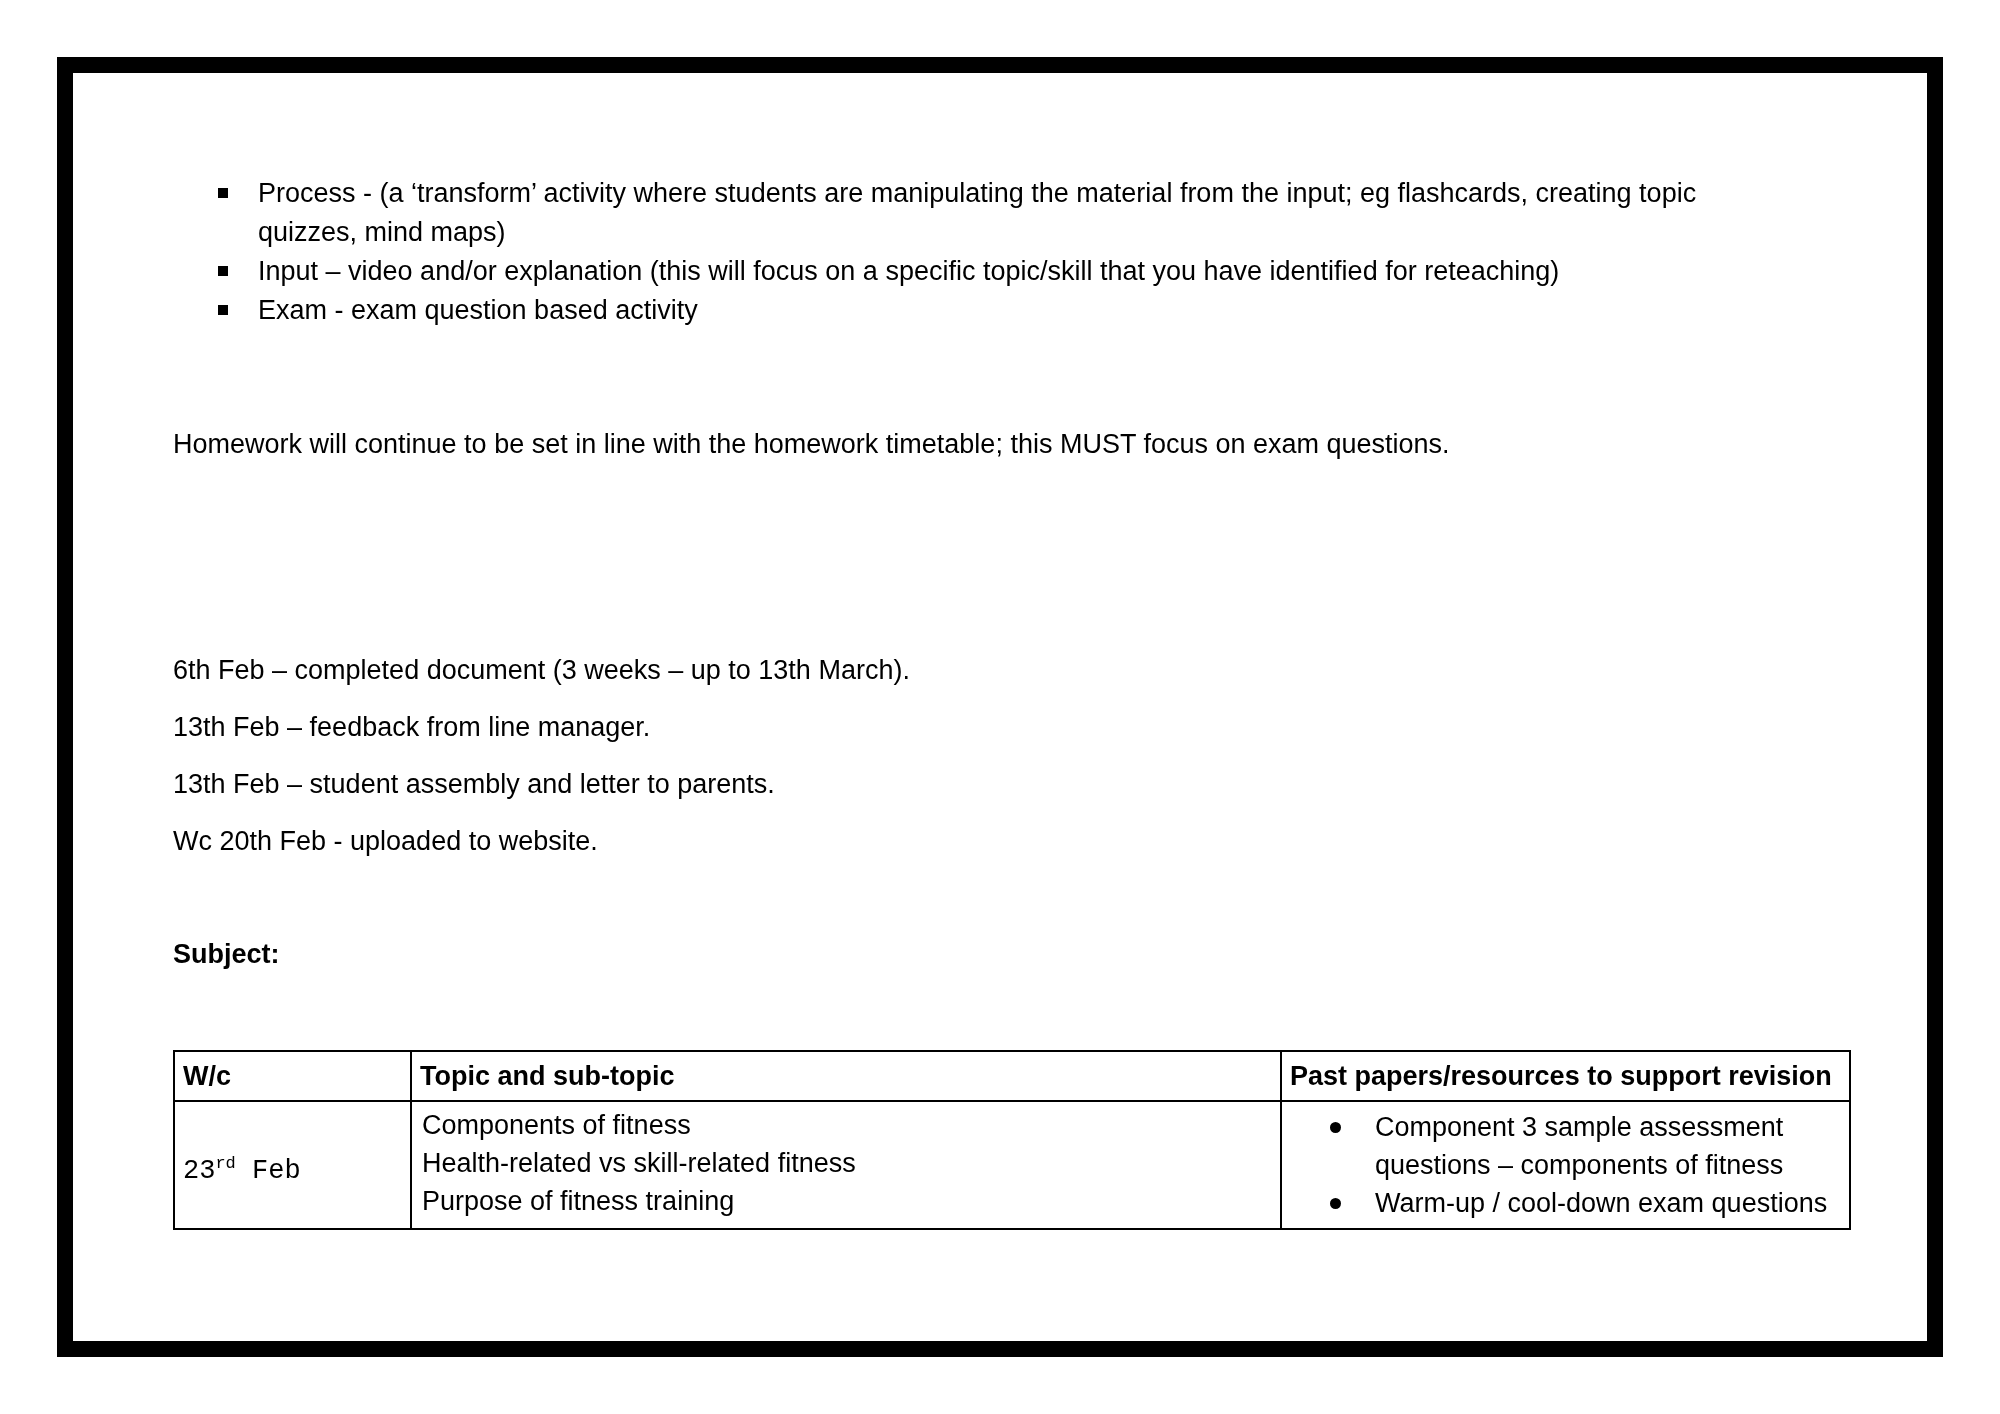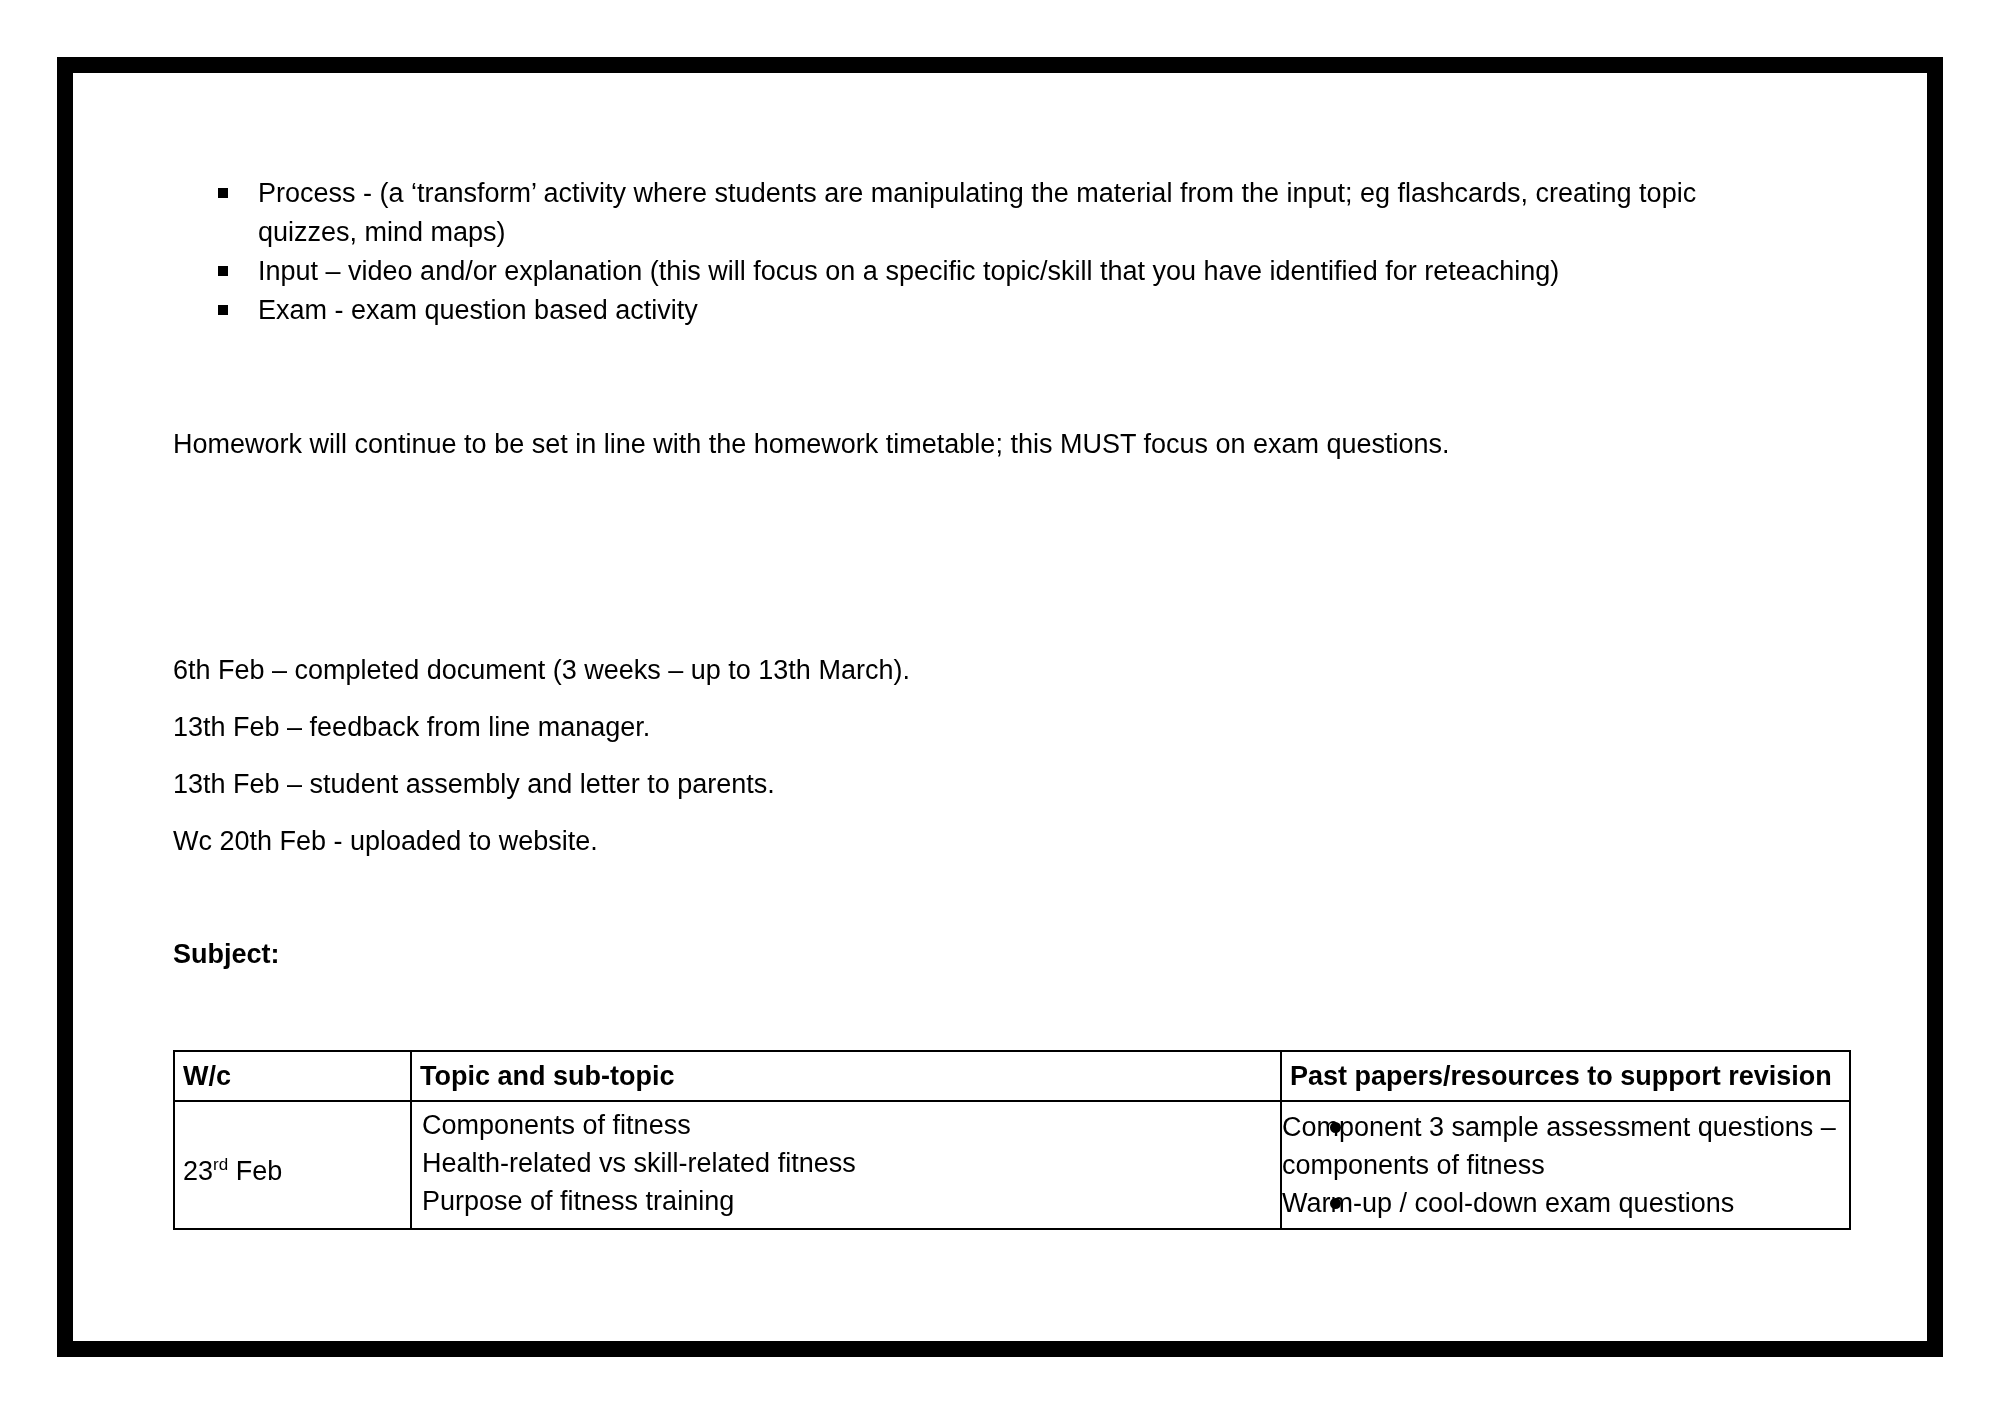--- a/index.html
+++ b/index.html
@@ -74,32 +74,34 @@
     padding: 2px 4px 2px 8px;
     overflow: hidden;
     vertical-align: middle;
   }
   .col-wc { width: 237px; }
   .col-topic { width: 870px; }
   .col-res { width: 569px; }
   .cell-wc {
     vertical-align: middle !important;
     padding: 16px 4px 4px 8px;
+    font-family: Liberation Mono, monospace;
   }
   .cell-wc sup {
     font-size: 17px;
     vertical-align: super;
     line-height: 0;
   }
   .cell-topic { padding: 4px 4px 4px 10px; }
   .topic-line { line-height: 38px; }
   .cell-res { padding: 6px 4px 6px 0; }
   .res-list { list-style: none; }
   .res-list li {
     position: relative;
+    padding-left: 93px;
     font-size: 27px;
     line-height: 38px;
   }
   .dot-marker {
     position: absolute;
     left: 48px;
     top: 14px;
     width: 11px;
     height: 11px;
     border-radius: 50%;

